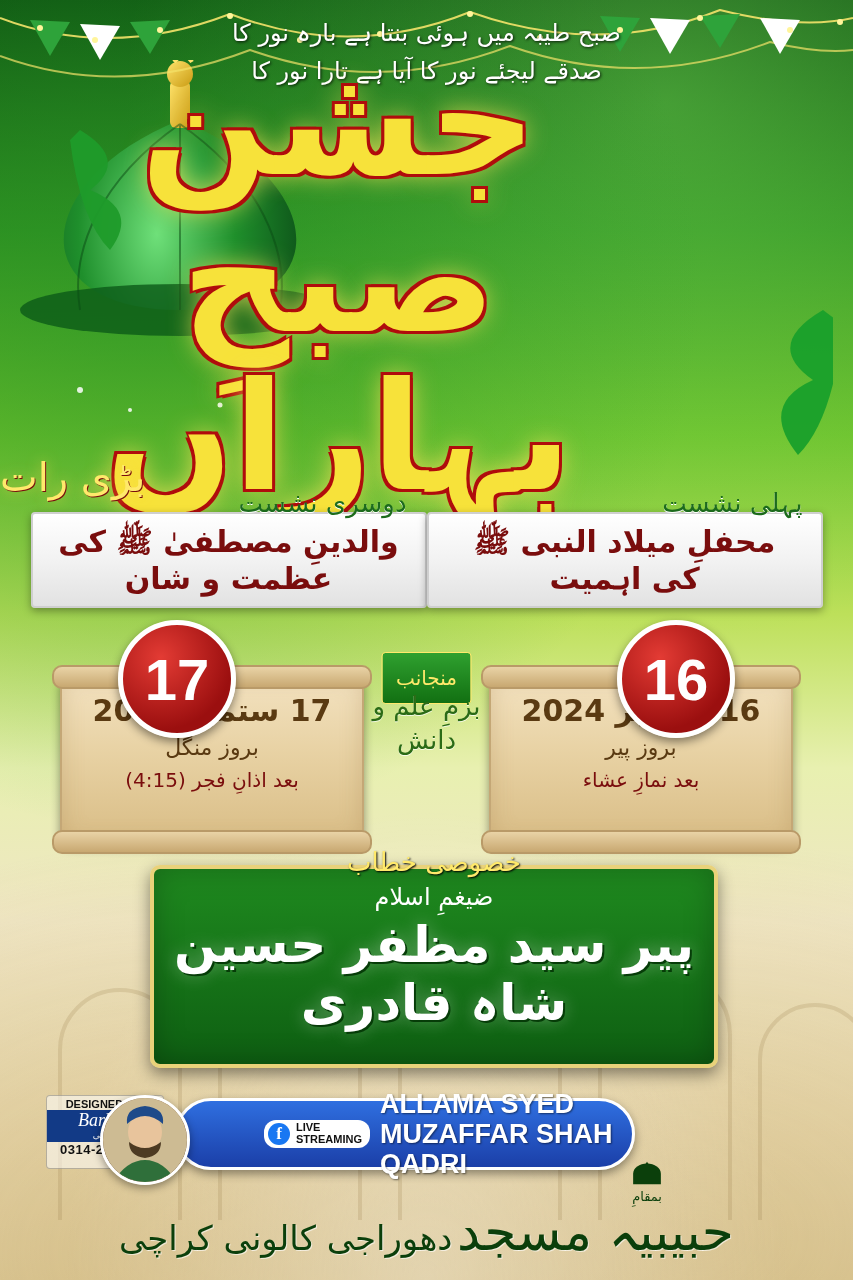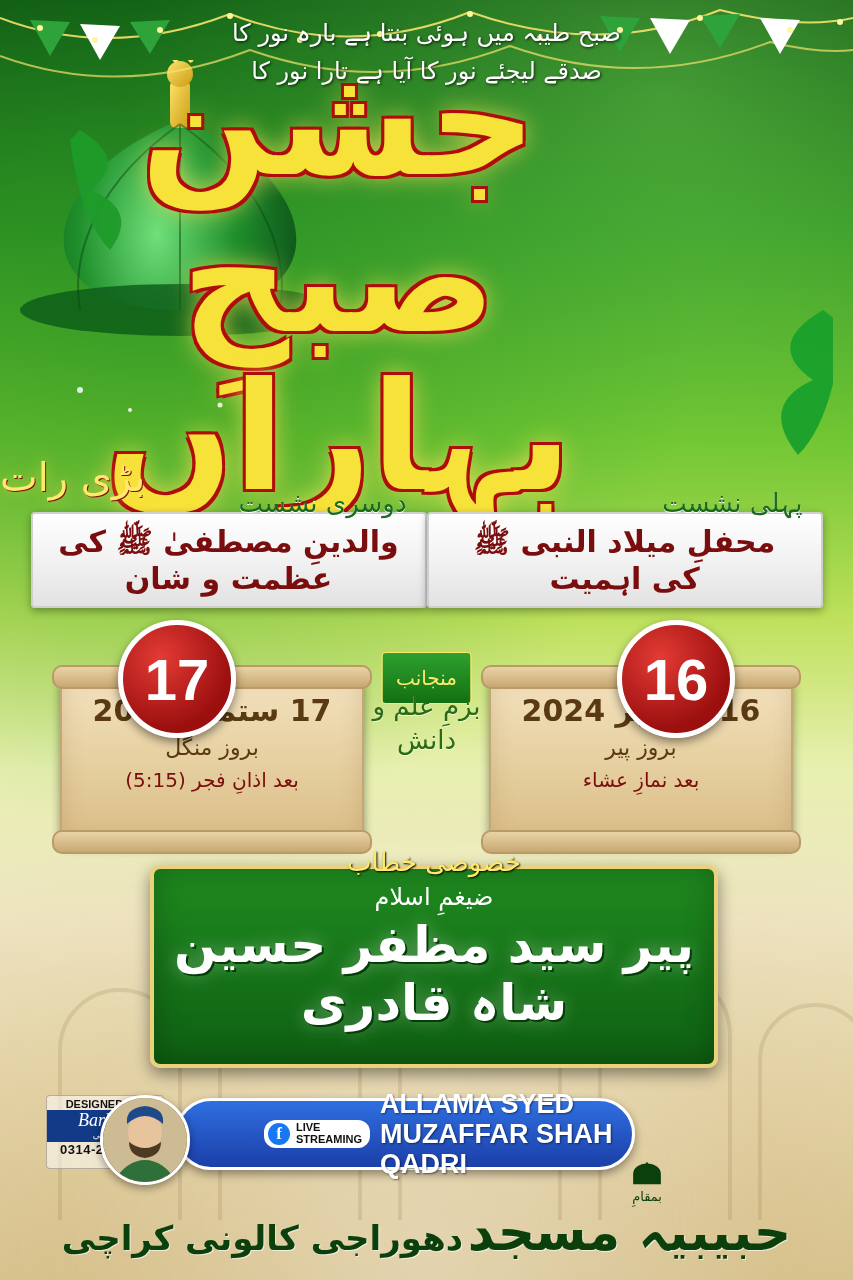--- a/index.html
+++ b/index.html
@@ -200,21 +200,21 @@
     background:#123a86;color:#fff;font-family:"Liberation Serif", serif;
     font-style:italic;font-size:18px;line-height:1.1;padding:1px 0;
   }
   .designer .brand small{display:block;font-size:9px;font-style:normal;}
   .designer .phone{font-size:13px;font-weight:bold;color:#111;letter-spacing:.5px;}
   
   .footer{
     position:absolute;left:0;bottom:18px;width:853px;text-align:center;direction:rtl;
   }
   .footer .venue{
-    font-family:"DejaVu Sans", sans-serif;font-size:52px;font-weight:bold;color:#0b3f0b;
+    font-family:"DejaVu Sans", sans-serif;font-size:52px;font-weight:normal;color:#0b3f0b;
     text-shadow:1px 1px 0 rgba(255,255,255,.6);
   }
   .footer .addr{font-size:34px;}
   .footer-logo{
     position:absolute;right:180px;bottom:76px;width:52px;height:44px;text-align:center;
     font-family:"DejaVu Sans", sans-serif;font-size:13px;color:#0b3f0b;direction:rtl;
   }
 </style>
 </head>
 <body>
@@ -318,21 +318,21 @@
   </div>
 
   <div class="scrolls">
 
     <div class="scroll left">
       <div class="roll-t"></div>
       <div class="roll-b"></div>
       <div class="stext">
         <div class="d-day">17 ستمبر 2024</div>
         <div class="d-sub">بروز منگل</div>
-        <div class="d-time">بعد اذانِ فجر (5:15)</div>
+        <div class="d-time">بعد اذانِ فجر (4:15)</div>
       </div>
     </div>
     <div class="badge-num left">17</div>
 
     <div class="scroll right">
       <div class="roll-t"></div>
       <div class="roll-b"></div>
       <div class="stext">
         <div class="d-day">16 ستمبر 2024</div>
         <div class="d-sub">بروز پیر</div>

